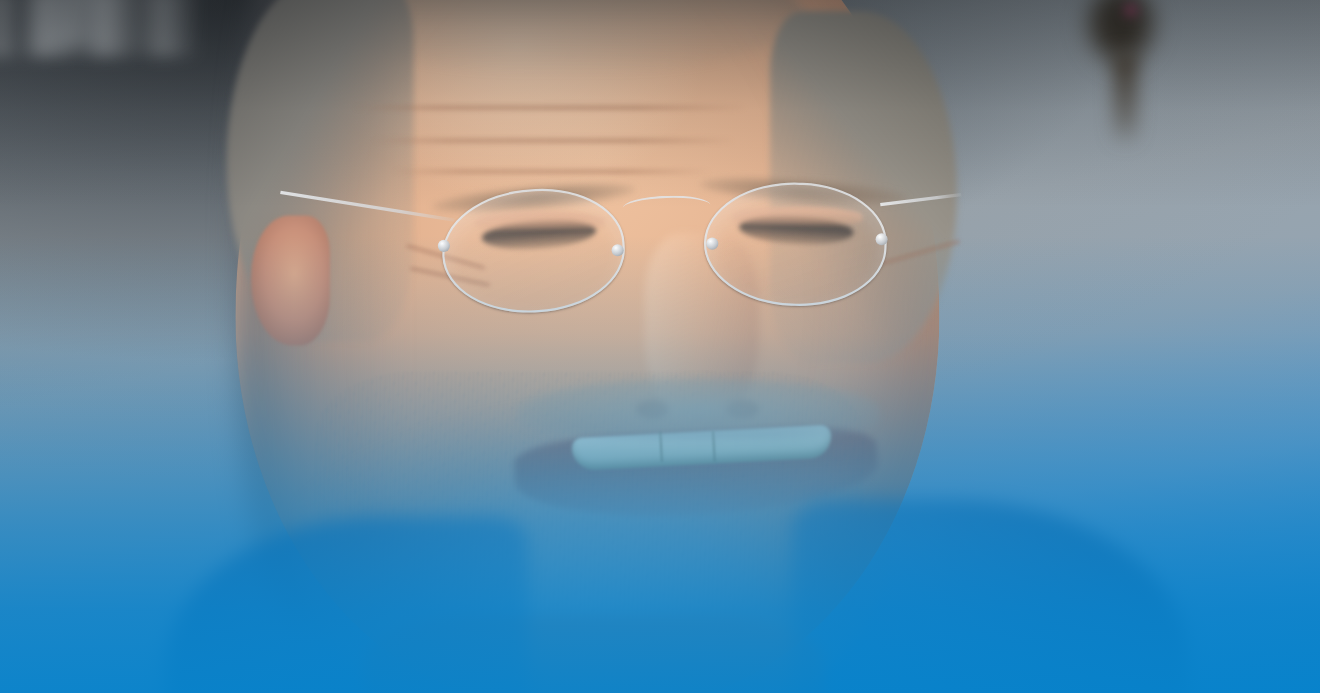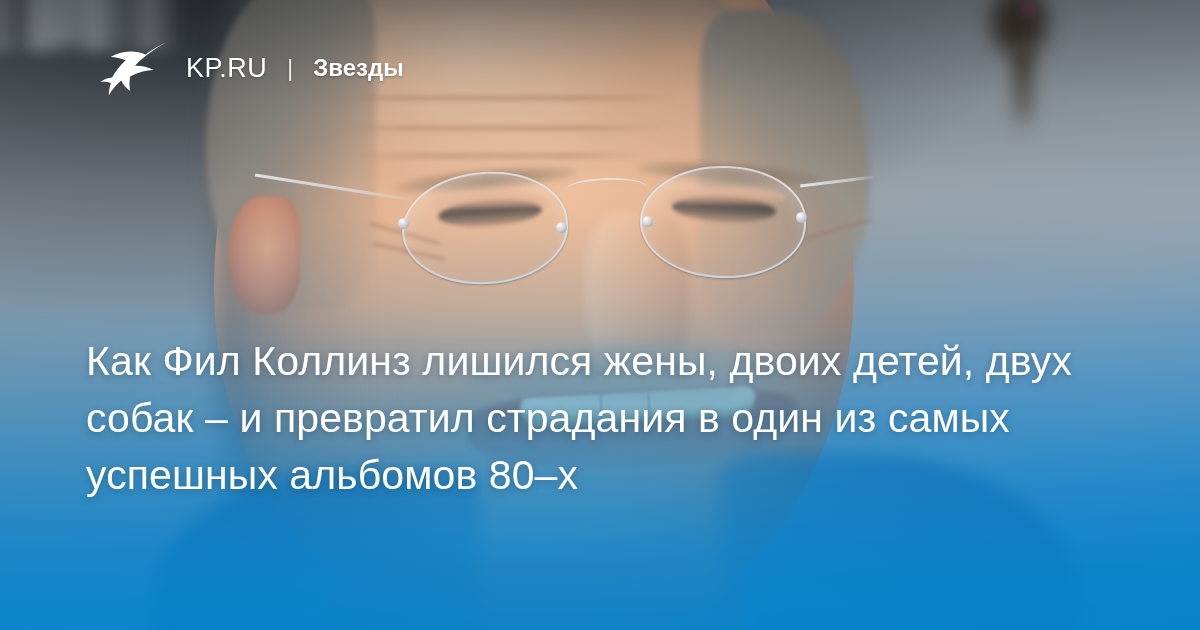--- a/index.html
+++ b/index.html
@@ -354,32 +354,15 @@
       <div class="hinge hinge-l"></div>
       <div class="hinge hinge-r"></div>
       <div class="hinge hinge-b1"></div>
       <div class="hinge hinge-b2"></div>
     </div>
   </div>
 
   <div class="tint-top"></div>
   <div class="tint"></div>
 
-  <div class="header">
-    <span class="logo-bird">
-      <svg viewBox="0 0 72 56" width="72" height="56" aria-hidden="true">
-        <path fill="#ffffff" d="M71.2 2.1 C64.0 5.2 56.4 9.4 49.6 14.6 C45.0 12.7 40.1 11.6 35.2 11.5
-          C27.7 11.3 20.4 13.4 14.6 17.0 C19.9 17.3 25.1 18.3 29.6 20.2
-          C24.1 25.4 19.5 31.3 16.0 37.6 C12.0 38.0 7.9 39.4 4.3 41.9
-          C8.2 41.6 11.9 42.0 15.0 43.0 C13.6 47.0 12.8 51.2 12.8 55.4
-          C16.2 49.5 20.4 44.5 25.1 40.6 C27.2 44.6 30.3 48.2 34.2 51.0
-          C33.2 46.0 33.2 41.1 34.2 36.6 C41.6 32.6 49.9 30.4 57.8 30.1
-          C52.0 26.9 45.4 25.5 39.0 25.7 C48.3 16.2 59.7 8.0 71.2 2.1 Z"></path>
-      </svg>
-    </span>
-    <span class="brand">KP.RU</span>
-    <span class="sep">|</span>
-    <span class="rubric">Звезды</span>
-  </div>
-
-  <h1 class="title">Как Фил Коллинз лишился жены, двоих детей, двух собак – и превратил страдания в один из самых успешных альбомов 80–х</h1>
+
 
 </div>
 
 </body></html>

